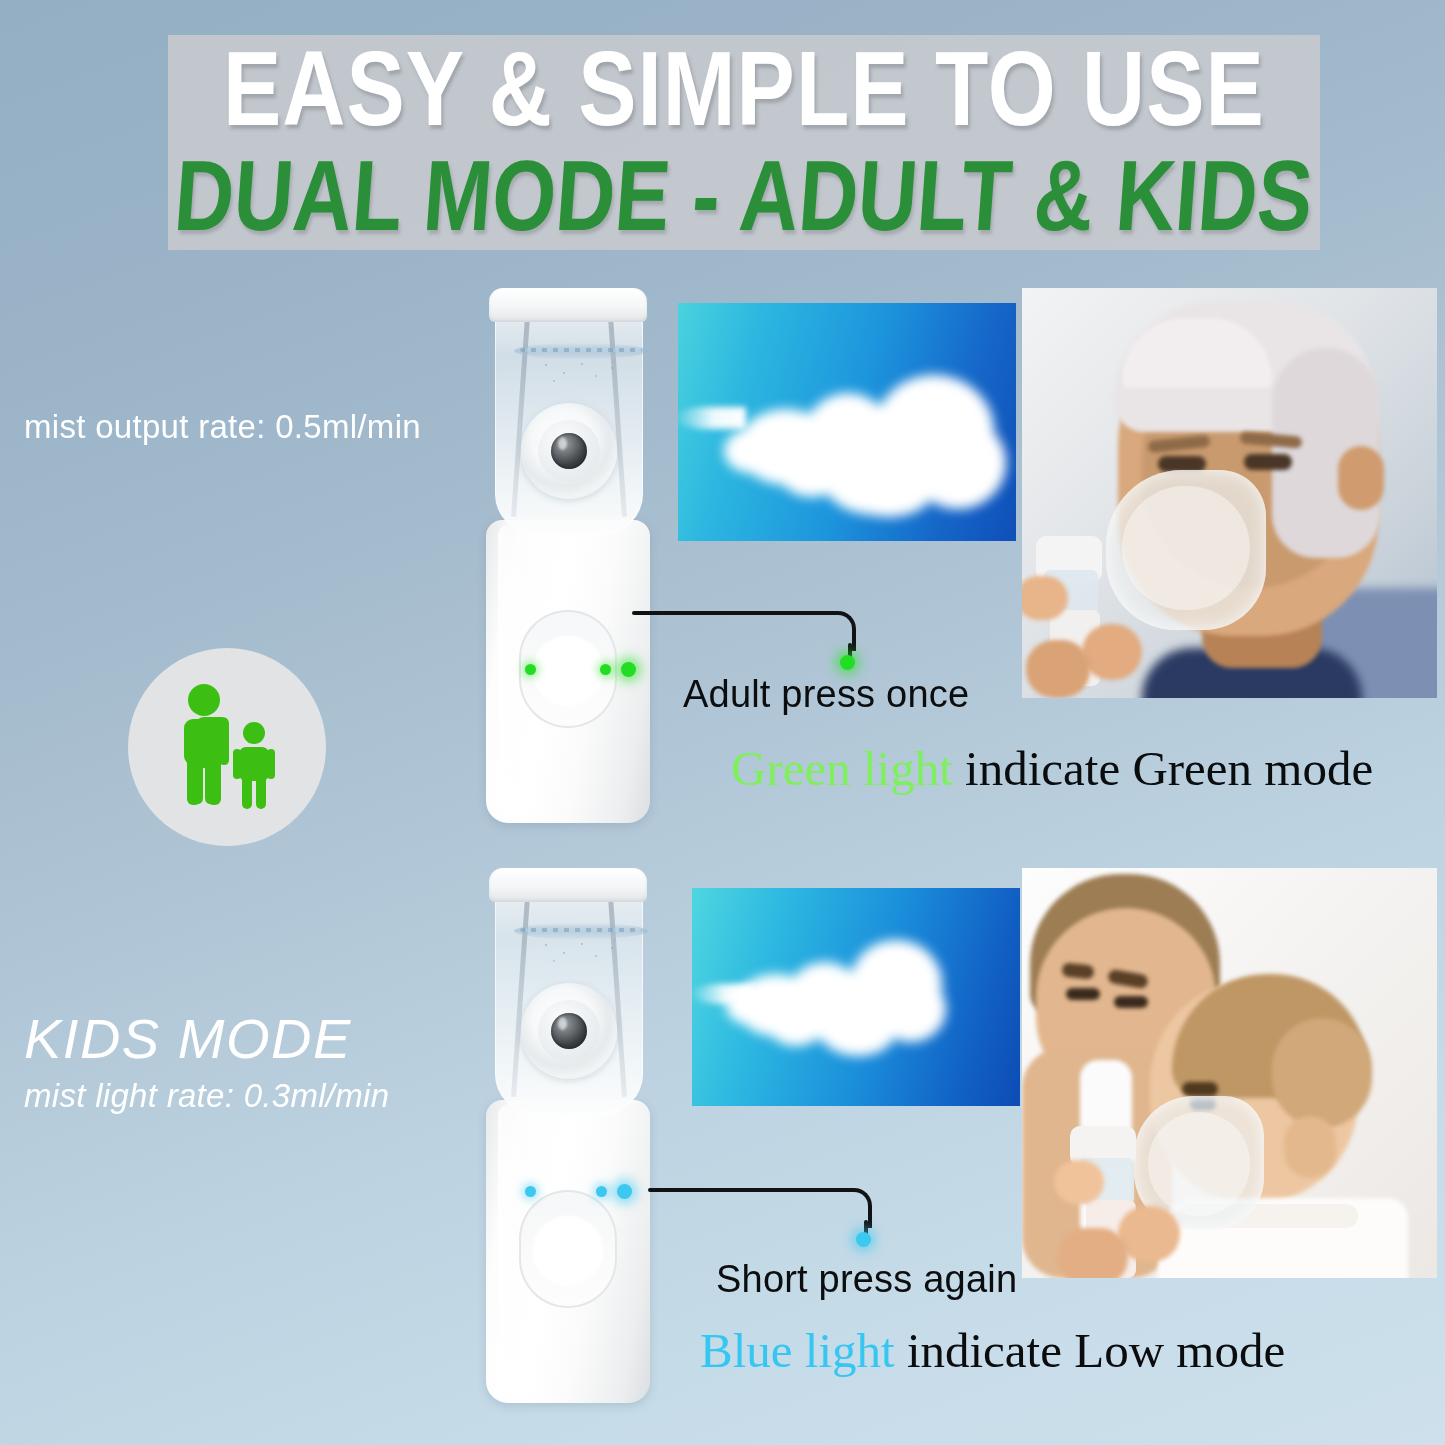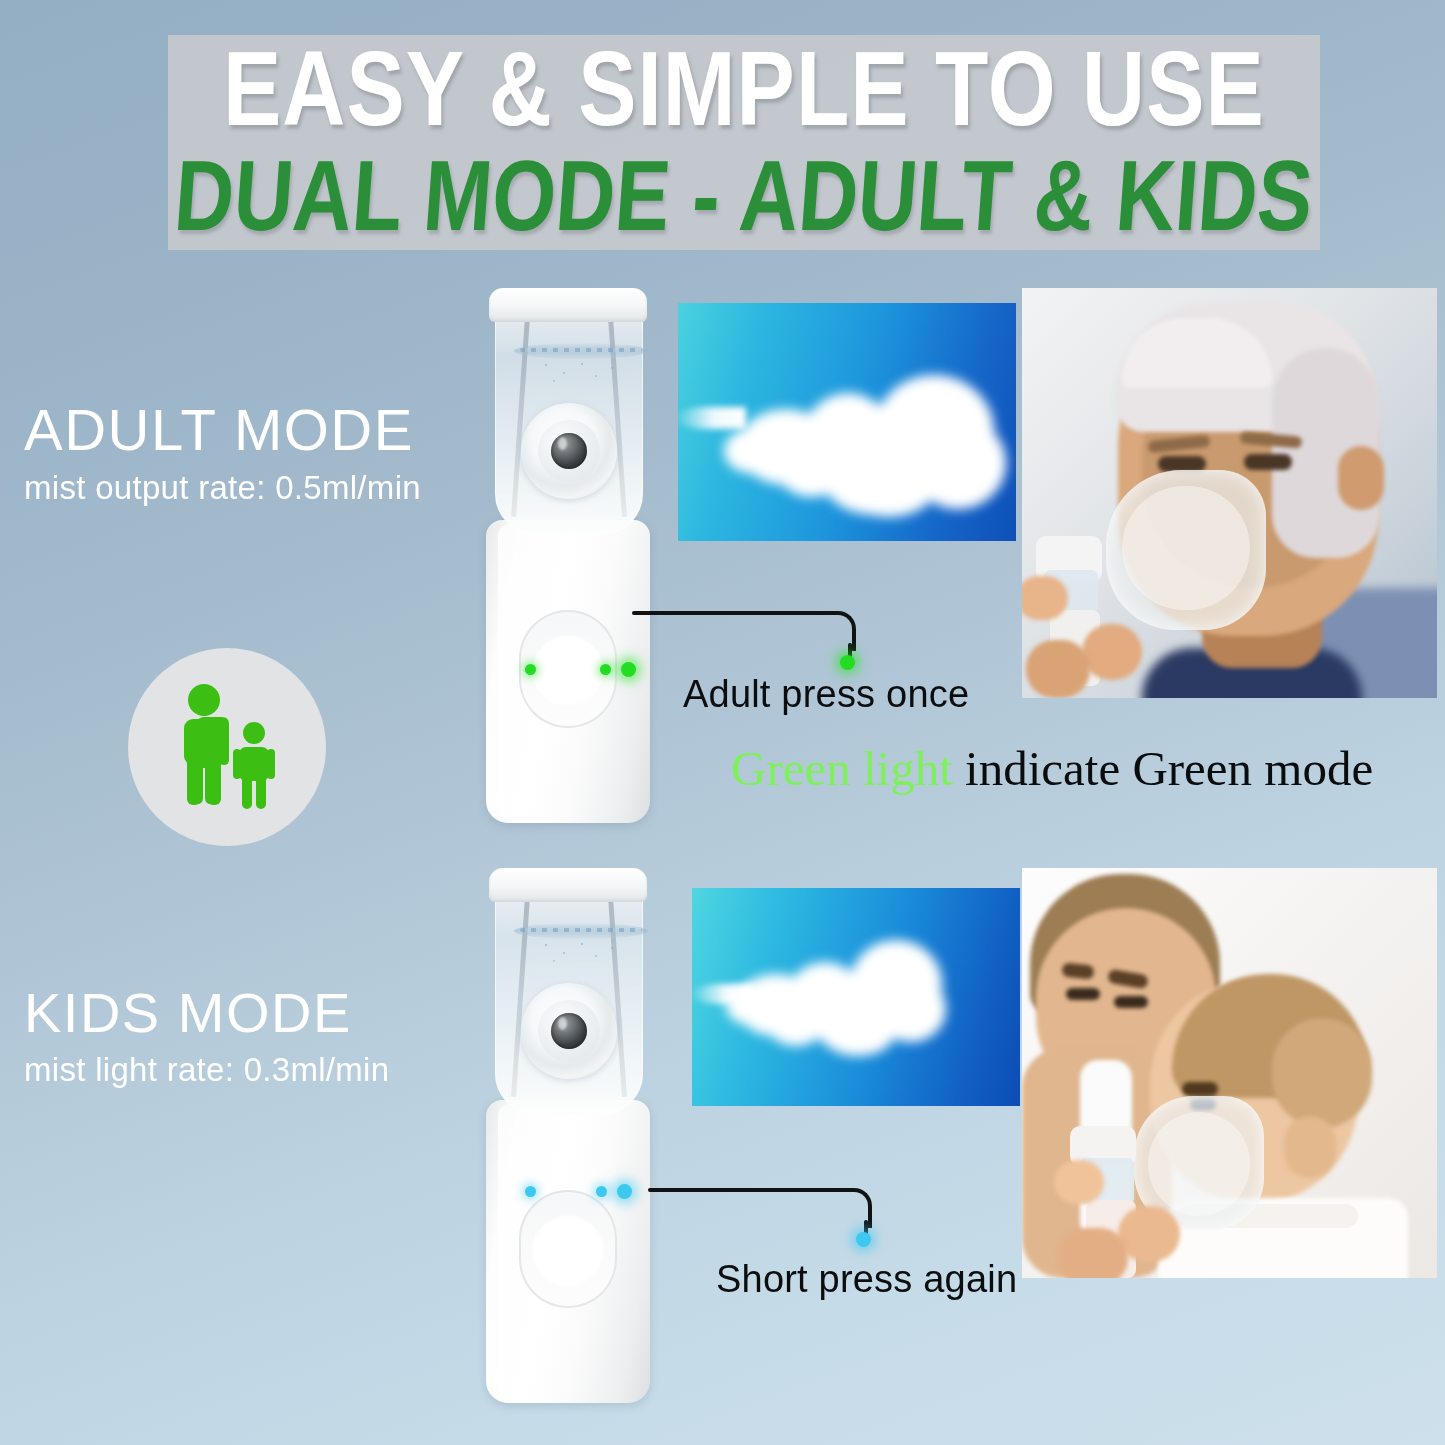--- a/index.html
+++ b/index.html
@@ -49,21 +49,21 @@
   .mode-block{position:absolute;left:24px;color:#ffffff;}
   .mode-title{
     font-size:58px;font-weight:300;letter-spacing:1.5px;
     color:#ffffff;line-height:1.05;white-space:nowrap;
   }
   .mode-sub{
     font-size:33px;font-weight:300;letter-spacing:0.3px;
     color:#ffffff;margin-top:8px;white-space:nowrap;
   }
   #adult-block{top:400px;}
-  #kids-block{top:984px;}
+  #kids-block{top:1010px;font-style:italic;}
   #kids-block .mode-title{font-size:56px;}
 
   
   #family-badge{
     position:absolute;left:128px;top:648px;width:198px;height:198px;
     border-radius:50%;background:#e2e3e4;
     display:flex;align-items:center;justify-content:center;
   }
   #family-caption{
     position:absolute;left:95px;top:858px;width:270px;text-align:center;
@@ -231,21 +231,20 @@
 <body>
 
 <div id="poster">
 
   <div id="title-banner">
     <div class="title-line1">EASY &amp; SIMPLE TO USE</div>
     <div class="title-line2">DUAL MODE - ADULT &amp; KIDS</div>
   </div>
 
   <div class="mode-block" id="adult-block">
-    <div class="mode-title">ADULT MODE</div>
     <div class="mode-sub">mist output rate: 0.5ml/min</div>
   </div>
 
   <div class="mode-block" id="kids-block">
     <div class="mode-title">KIDS MODE</div>
     <div class="mode-sub">mist light rate: 0.3ml/min</div>
   </div>
 
   <div id="family-badge">
     <svg width="132" height="132" viewBox="0 0 132 132">
@@ -416,14 +415,17 @@
     <span class="hl-green">Green light</span><span> indicate Green mode</span>
   </div>
 
   <div class="callout-line">
     <div class="cl-h" style="left:648px;top:1188px;width:204px;"></div>
     <div class="cl-corner" style="left:832px;top:1188px;"></div>
     <div class="cl-v" style="left:864px;top:1220px;height:22px;"></div>
     <div class="led blue" style="position:absolute;left:856px;top:1232px;"></div>
   </div>
   <div class="press-text" style="left:716px;top:1258px;">Short press again</div>
+  <div class="mode-line" style="left:700px;top:1322px;">
+    <span class="hl-blue">Blue light</span><span> indicate Low mode</span>
+  </div>
 
 </div>
 
 </body></html>

